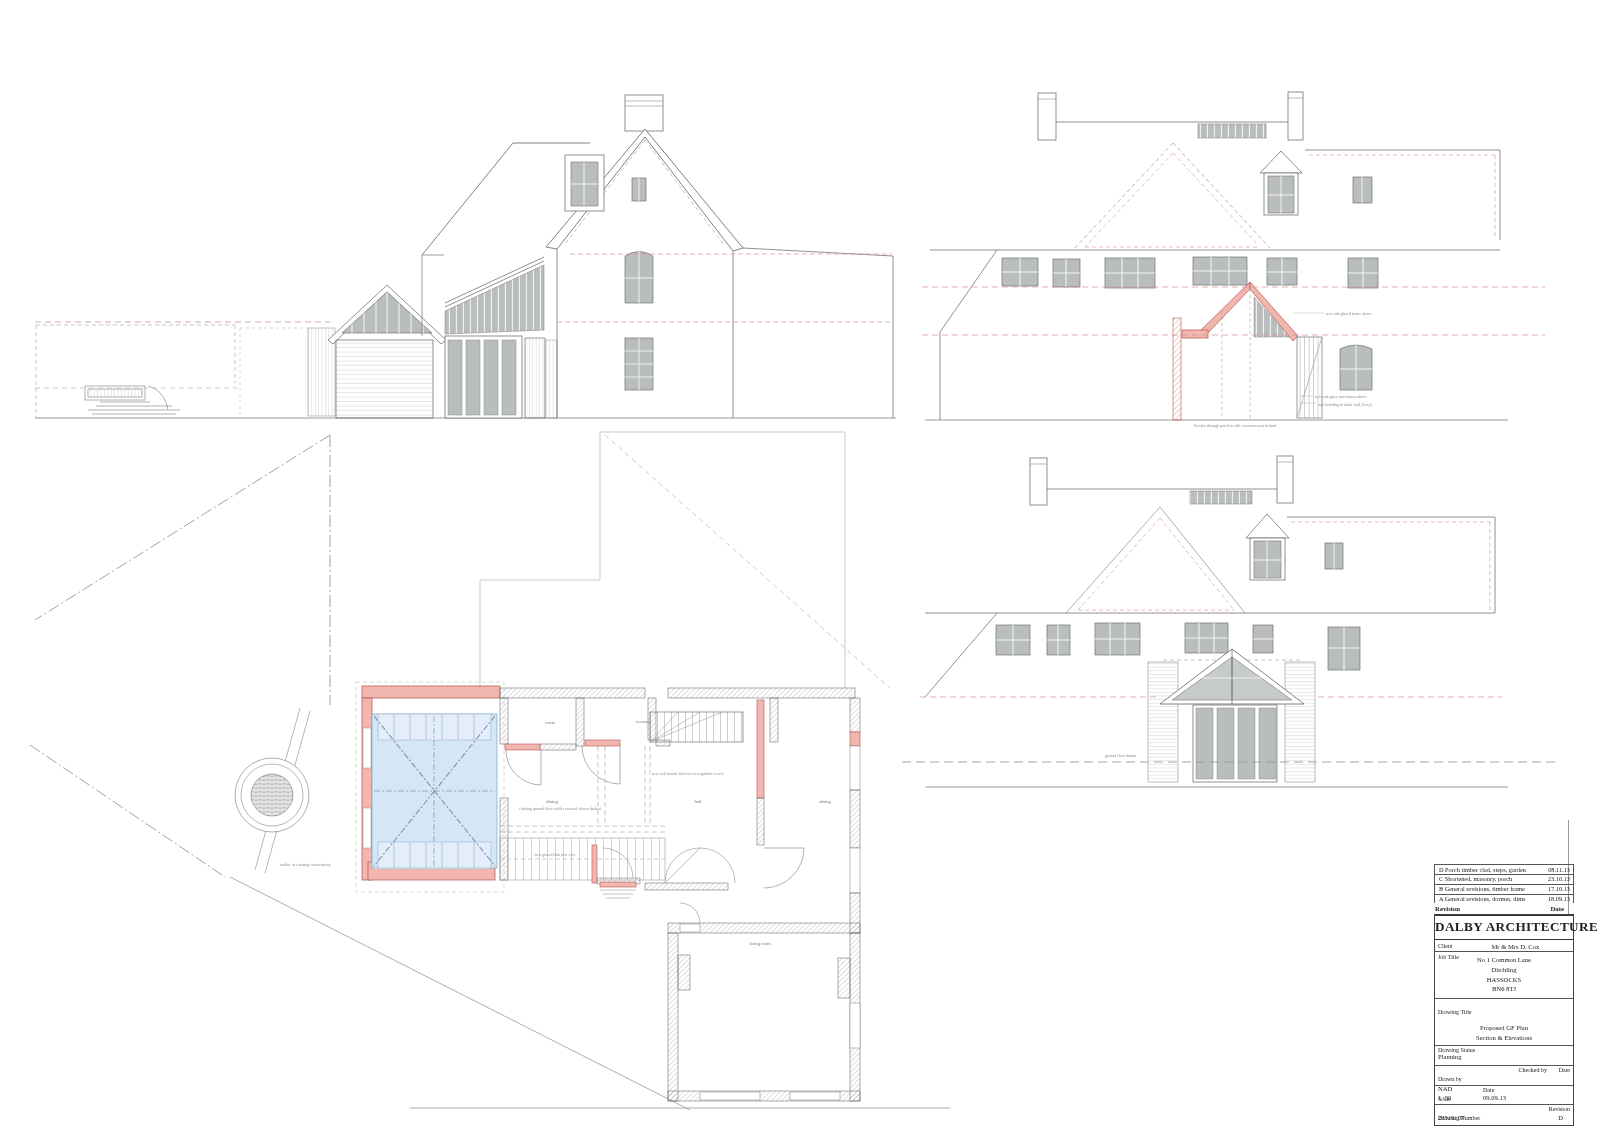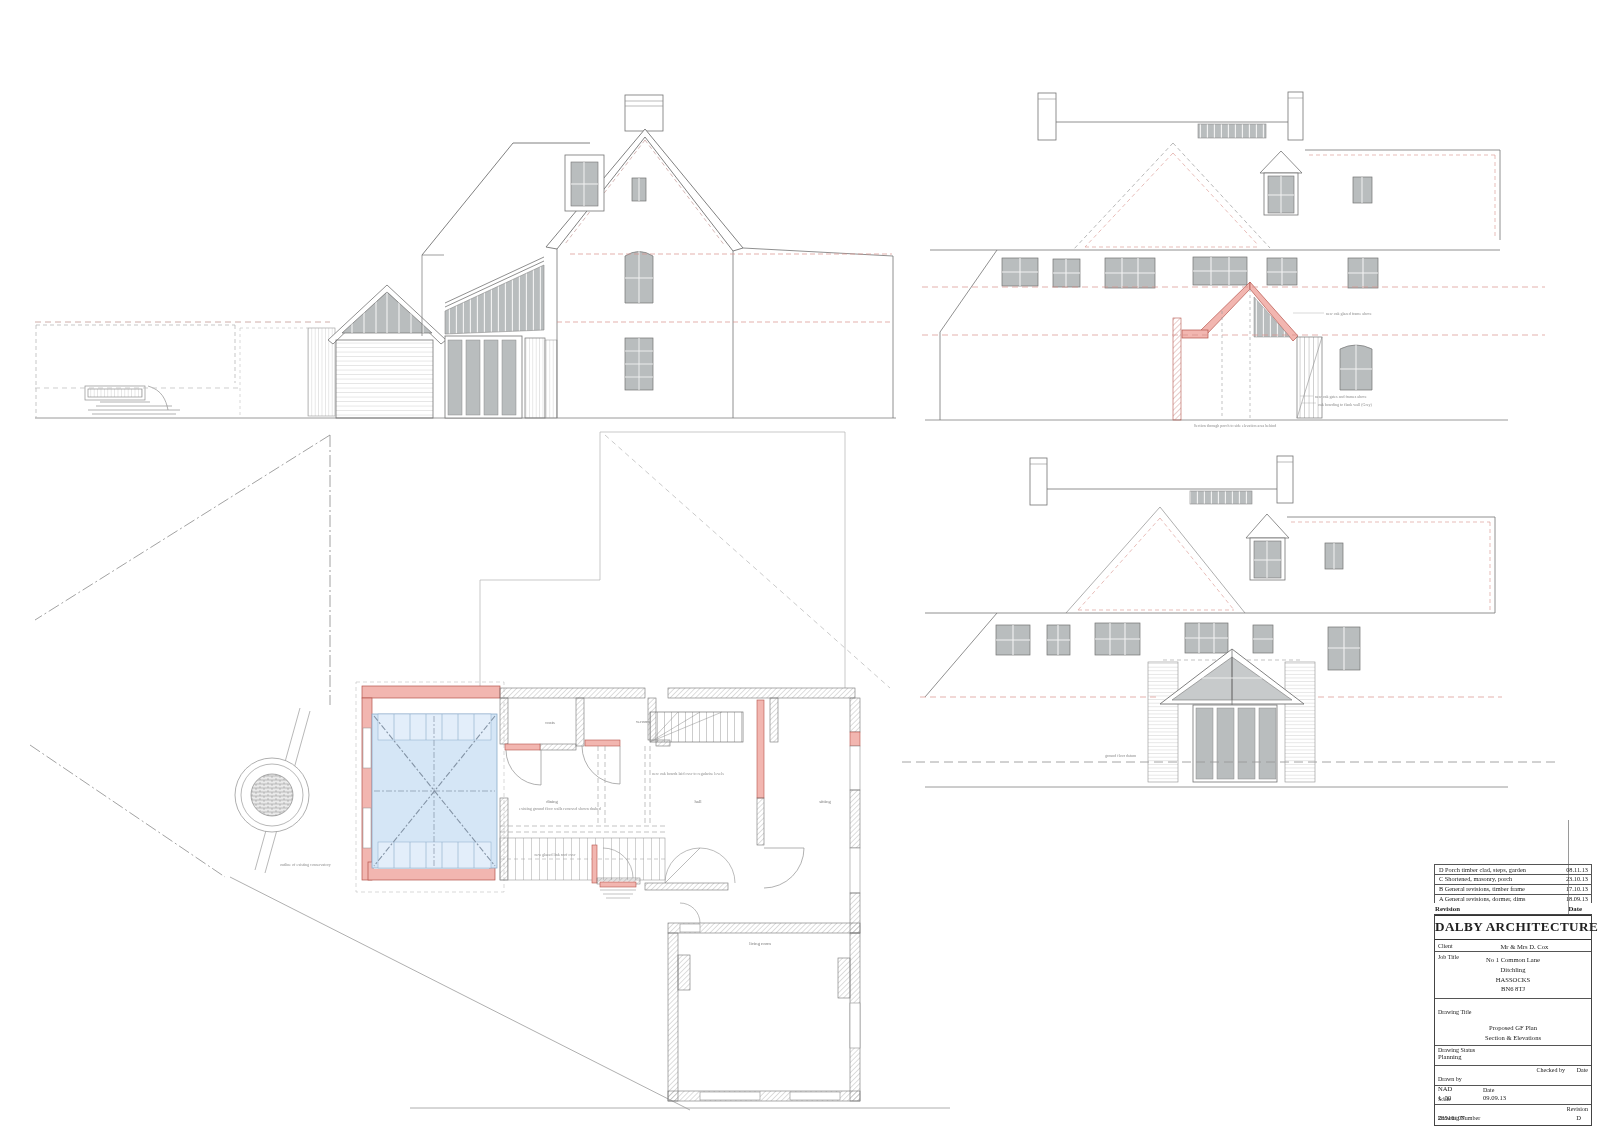--- a/index.html
+++ b/index.html
@@ -1,21 +1,21 @@
 <!DOCTYPE html>
 <html><head>
 <meta charset="utf-8">
 <style>
   html,body{margin:0;padding:0;background:#ffffff;}
   body{width:1600px;height:1130px;position:relative;overflow:hidden;
        font-family:"Liberation Serif", serif;color:#333;}
   .view{position:absolute;}
   svg{display:block;overflow:visible;}
   
-  #title-block{position:absolute;left:1434px;top:864px;width:158px;color:#222;}
+  #title-block{position:absolute;left:1434px;top:864px;width:140px;color:#222;}
   .tb-box{border:0.9px solid #444;background:#fff;}
   .rev-row{display:flex;justify-content:space-between;border:0.8px solid #555;
            border-bottom:none;font-size:6.3px;padding:0.5px 3px 0.5px 4px;line-height:1.25;}
   .rev-row:last-of-type{border-bottom:0.8px solid #555;}
   .rev-head{display:flex;justify-content:space-between;font-size:6.8px;
             padding:2px 10px 2px 1px;font-weight:bold;}
   .firm{border:0.9px solid #333;border-left:none;border-right:none;
         font-size:13.2px;font-weight:bold;letter-spacing:0.4px;text-align:center;
         padding:3px 0 4px 0;white-space:nowrap;}
   .row{border-bottom:0.8px solid #555;padding:1px 3px;position:relative;}

